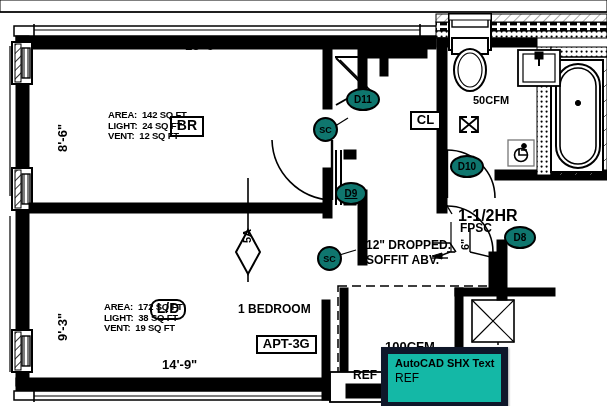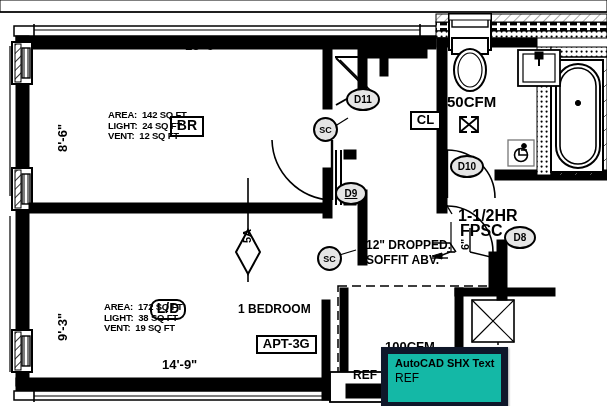--- a/index.html
+++ b/index.html
@@ -13,21 +13,21 @@
   .boxed{border:2px solid #000;padding:0px 5px 1px 5px;background:#fff;
          display:inline-block;}
   .stat{font-size:9.5px;letter-spacing:-0.2px;text-align:left;}
   .dim{font-size:13px;font-weight:bold;}
   .dimv{font-size:13px;font-weight:bold;transform:rotate(-90deg);
         transform-origin:left top;}
   .note{font-size:12px;font-weight:bold;line-height:1.25;}
 
   
   .bub{position:absolute;border:2px solid #000;border-radius:50%;
-       background:#e5e5e5;display:flex;align-items:center;justify-content:center;
+       background:#0f766e;display:flex;align-items:center;justify-content:center;
        font-size:10px;font-weight:bold;color:#000;}
 
   
   #tooltip{position:absolute;background:#14b8a6;border:7px solid #0f172a;
            box-shadow:1px 1px 2px rgba(0,0,0,.35);padding:3px 7px 17px 7px;
            font-family:"Liberation Sans",sans-serif;}
   #tooltip .t1{font-size:11px;font-weight:bold;color:#000;}
   #tooltip .t2{font-size:12px;color:#000;margin-top:2px;}
 </style>
 </head>
@@ -242,33 +242,33 @@
   <div class="lbl" style="left:238px;top:316px;">
     <span class="boxed" style="font-size:13px;">APT-3G</span>
   </div>
 
   <div class="lbl" style="left:392px;top:92px;">
     <span class="boxed" style="font-size:13px;">CL</span>
   </div>
 
 
 
-  <div class="lbl" style="left:447px;top:94px;font-size:15px;">50CFM</div>
+  <div class="lbl" style="left:473px;top:94px;font-size:11px;">50CFM</div>
   <div class="lbl" style="left:385px;top:340px;font-size:13px;">100CFM</div>
 
   <div class="lbl" style="left:353px;top:369px;font-size:12px;">REF</div>
 
   <div class="lbl note" style="left:366px;top:238px;">12" DROPPED.
 SOFFIT ABV.</div>
 
   <div class="lbl" style="left:459px;top:250px;font-size:11px;
               transform:rotate(-90deg);transform-origin:left top;">6"</div>
 
   <div class="lbl" style="left:458px;top:207px;font-size:16px;">1-1/2HR</div>
-  <div class="lbl" style="left:460px;top:222px;font-size:16px;">FPSC</div>
+  <div class="lbl" style="left:460px;top:222px;font-size:12px;">FPSC</div>
 
   <div class="lbl dim" style="left:185px;top:39px;">16'-9"</div>
   <div class="lbl dim" style="left:162px;top:358px;">14'-9"</div>
   <div class="lbl dimv" style="left:56px;top:152px;">8'-6"</div>
   <div class="lbl dimv" style="left:56px;top:341px;">9'-3"</div>
 
   <div class="bub" style="left:346px;top:88px;width:30px;height:19px;">D11</div>
   <div class="bub" style="left:450px;top:155px;width:30px;height:19px;">D10</div>
   <div class="bub" style="left:335px;top:182px;width:28px;height:19px;text-decoration:underline;">D9</div>
   <div class="bub" style="left:504px;top:226px;width:28px;height:19px;">D8</div>

